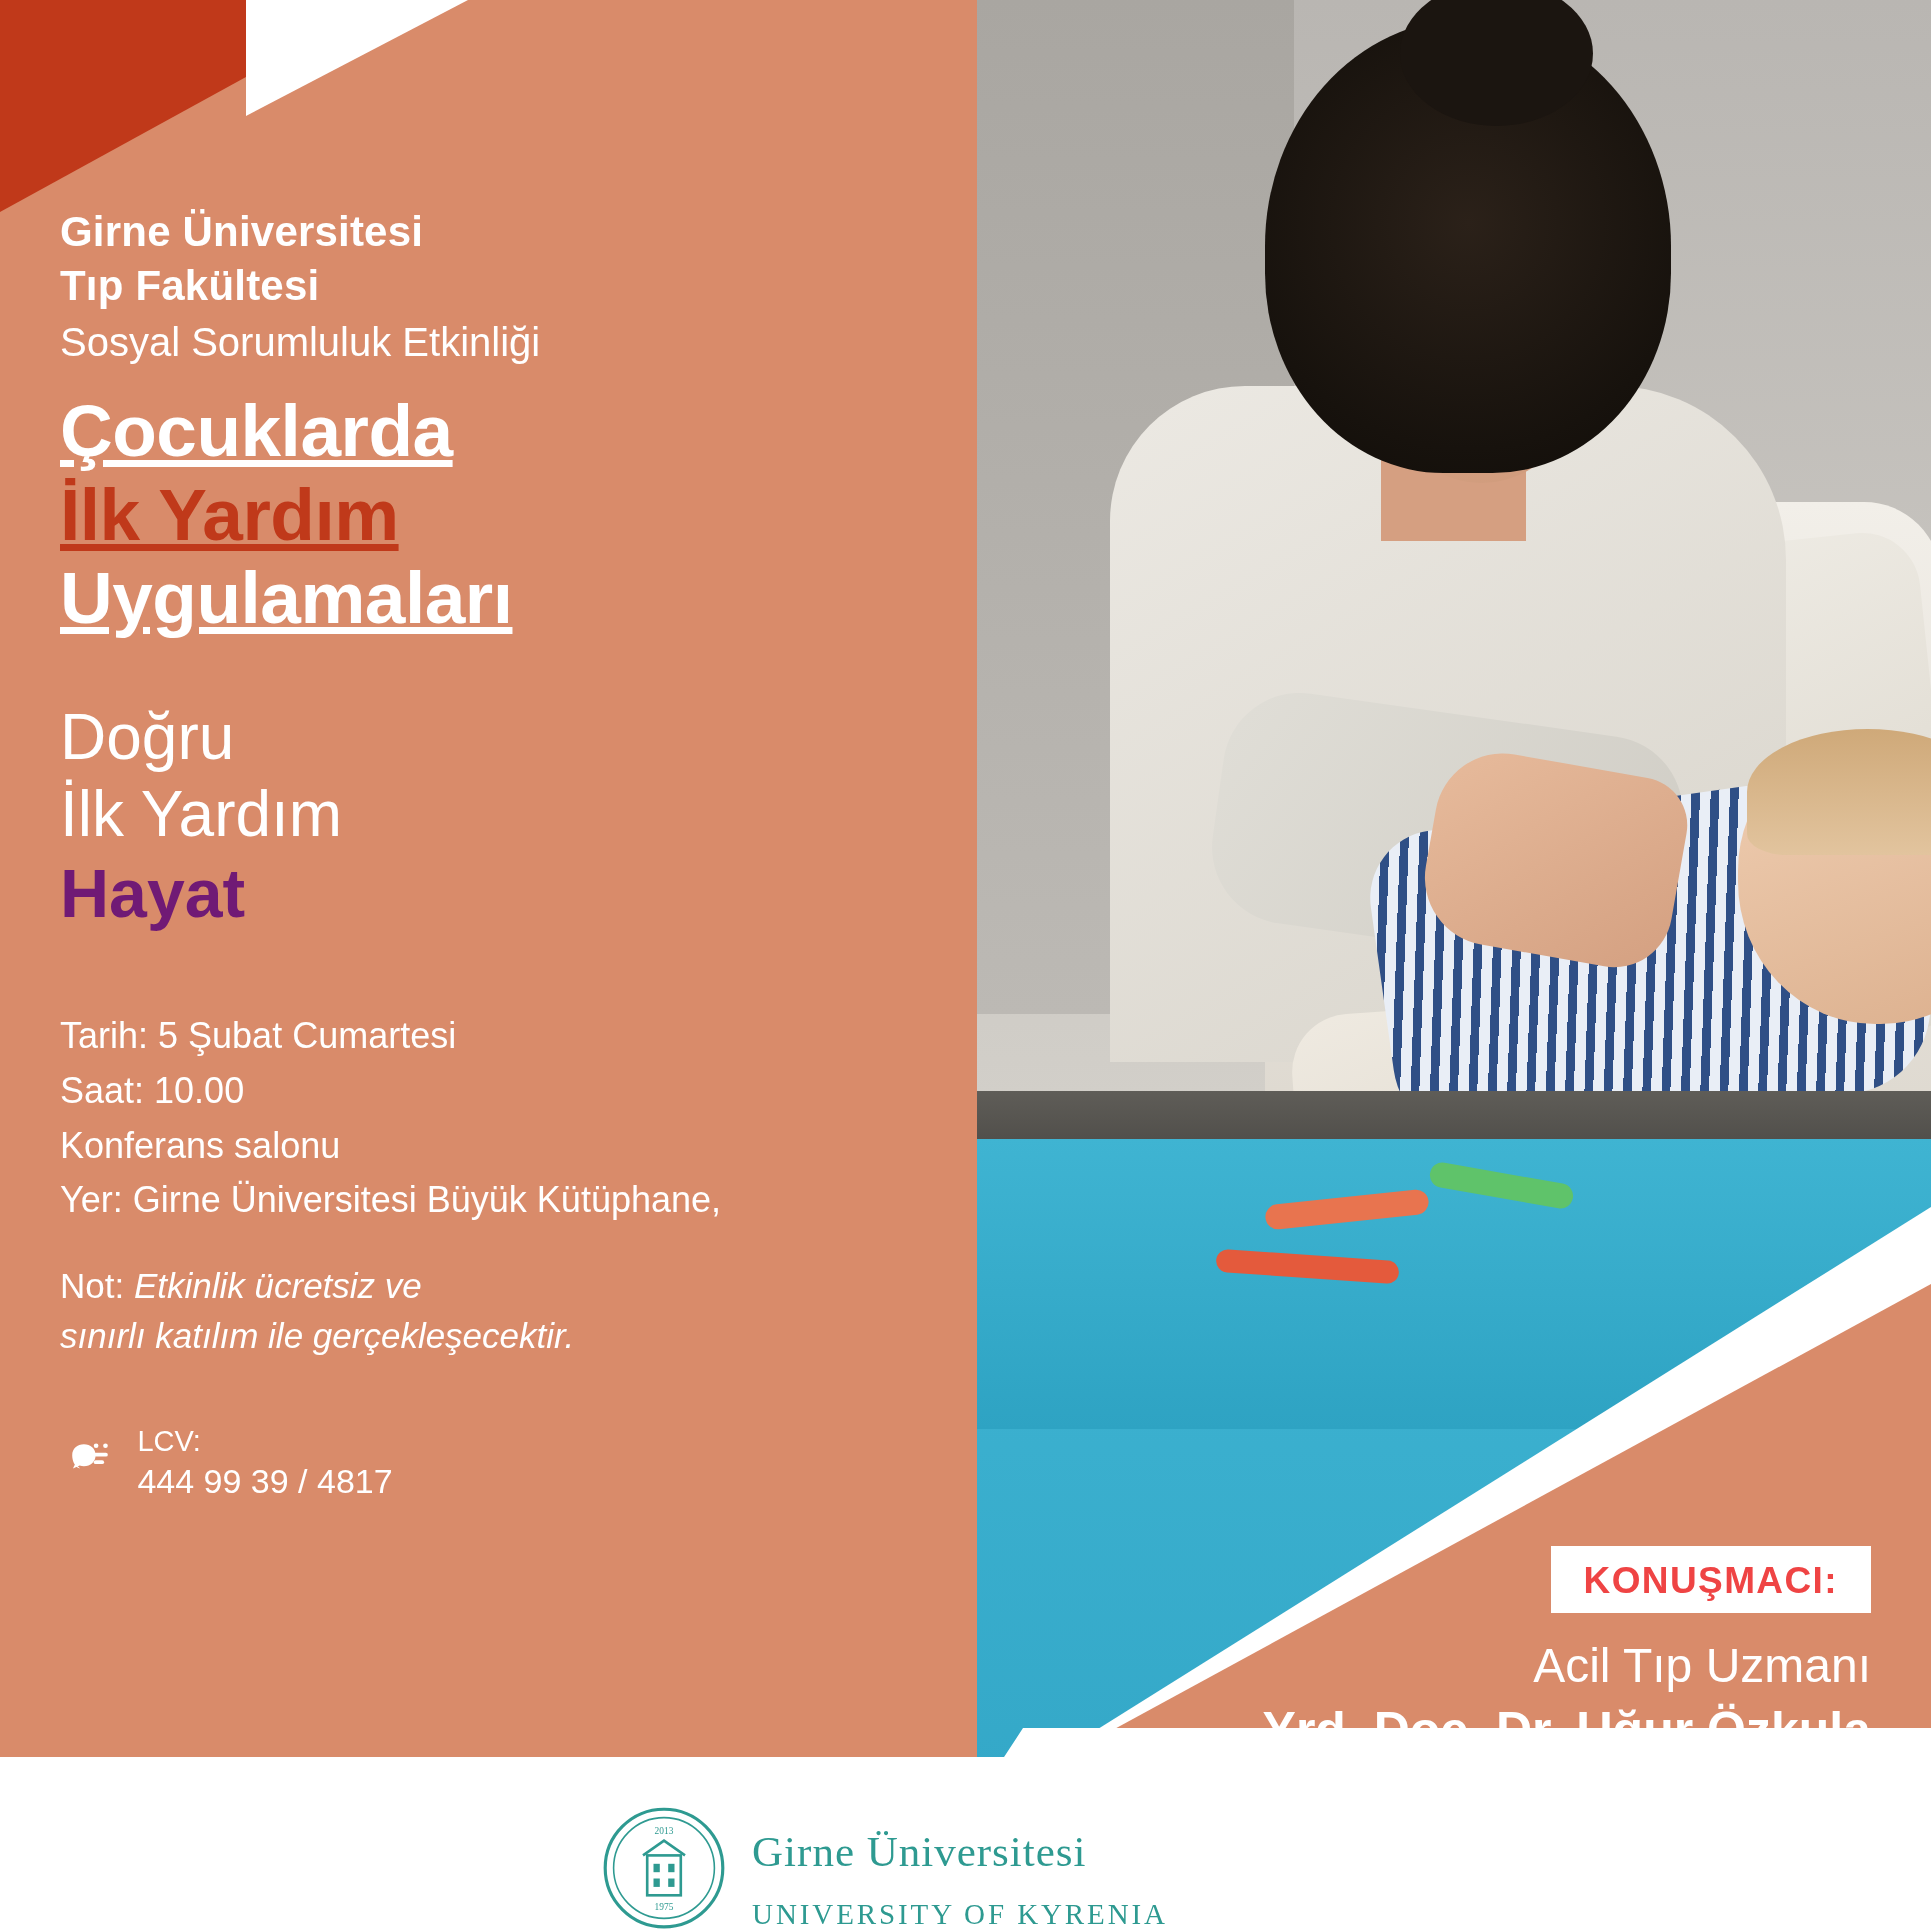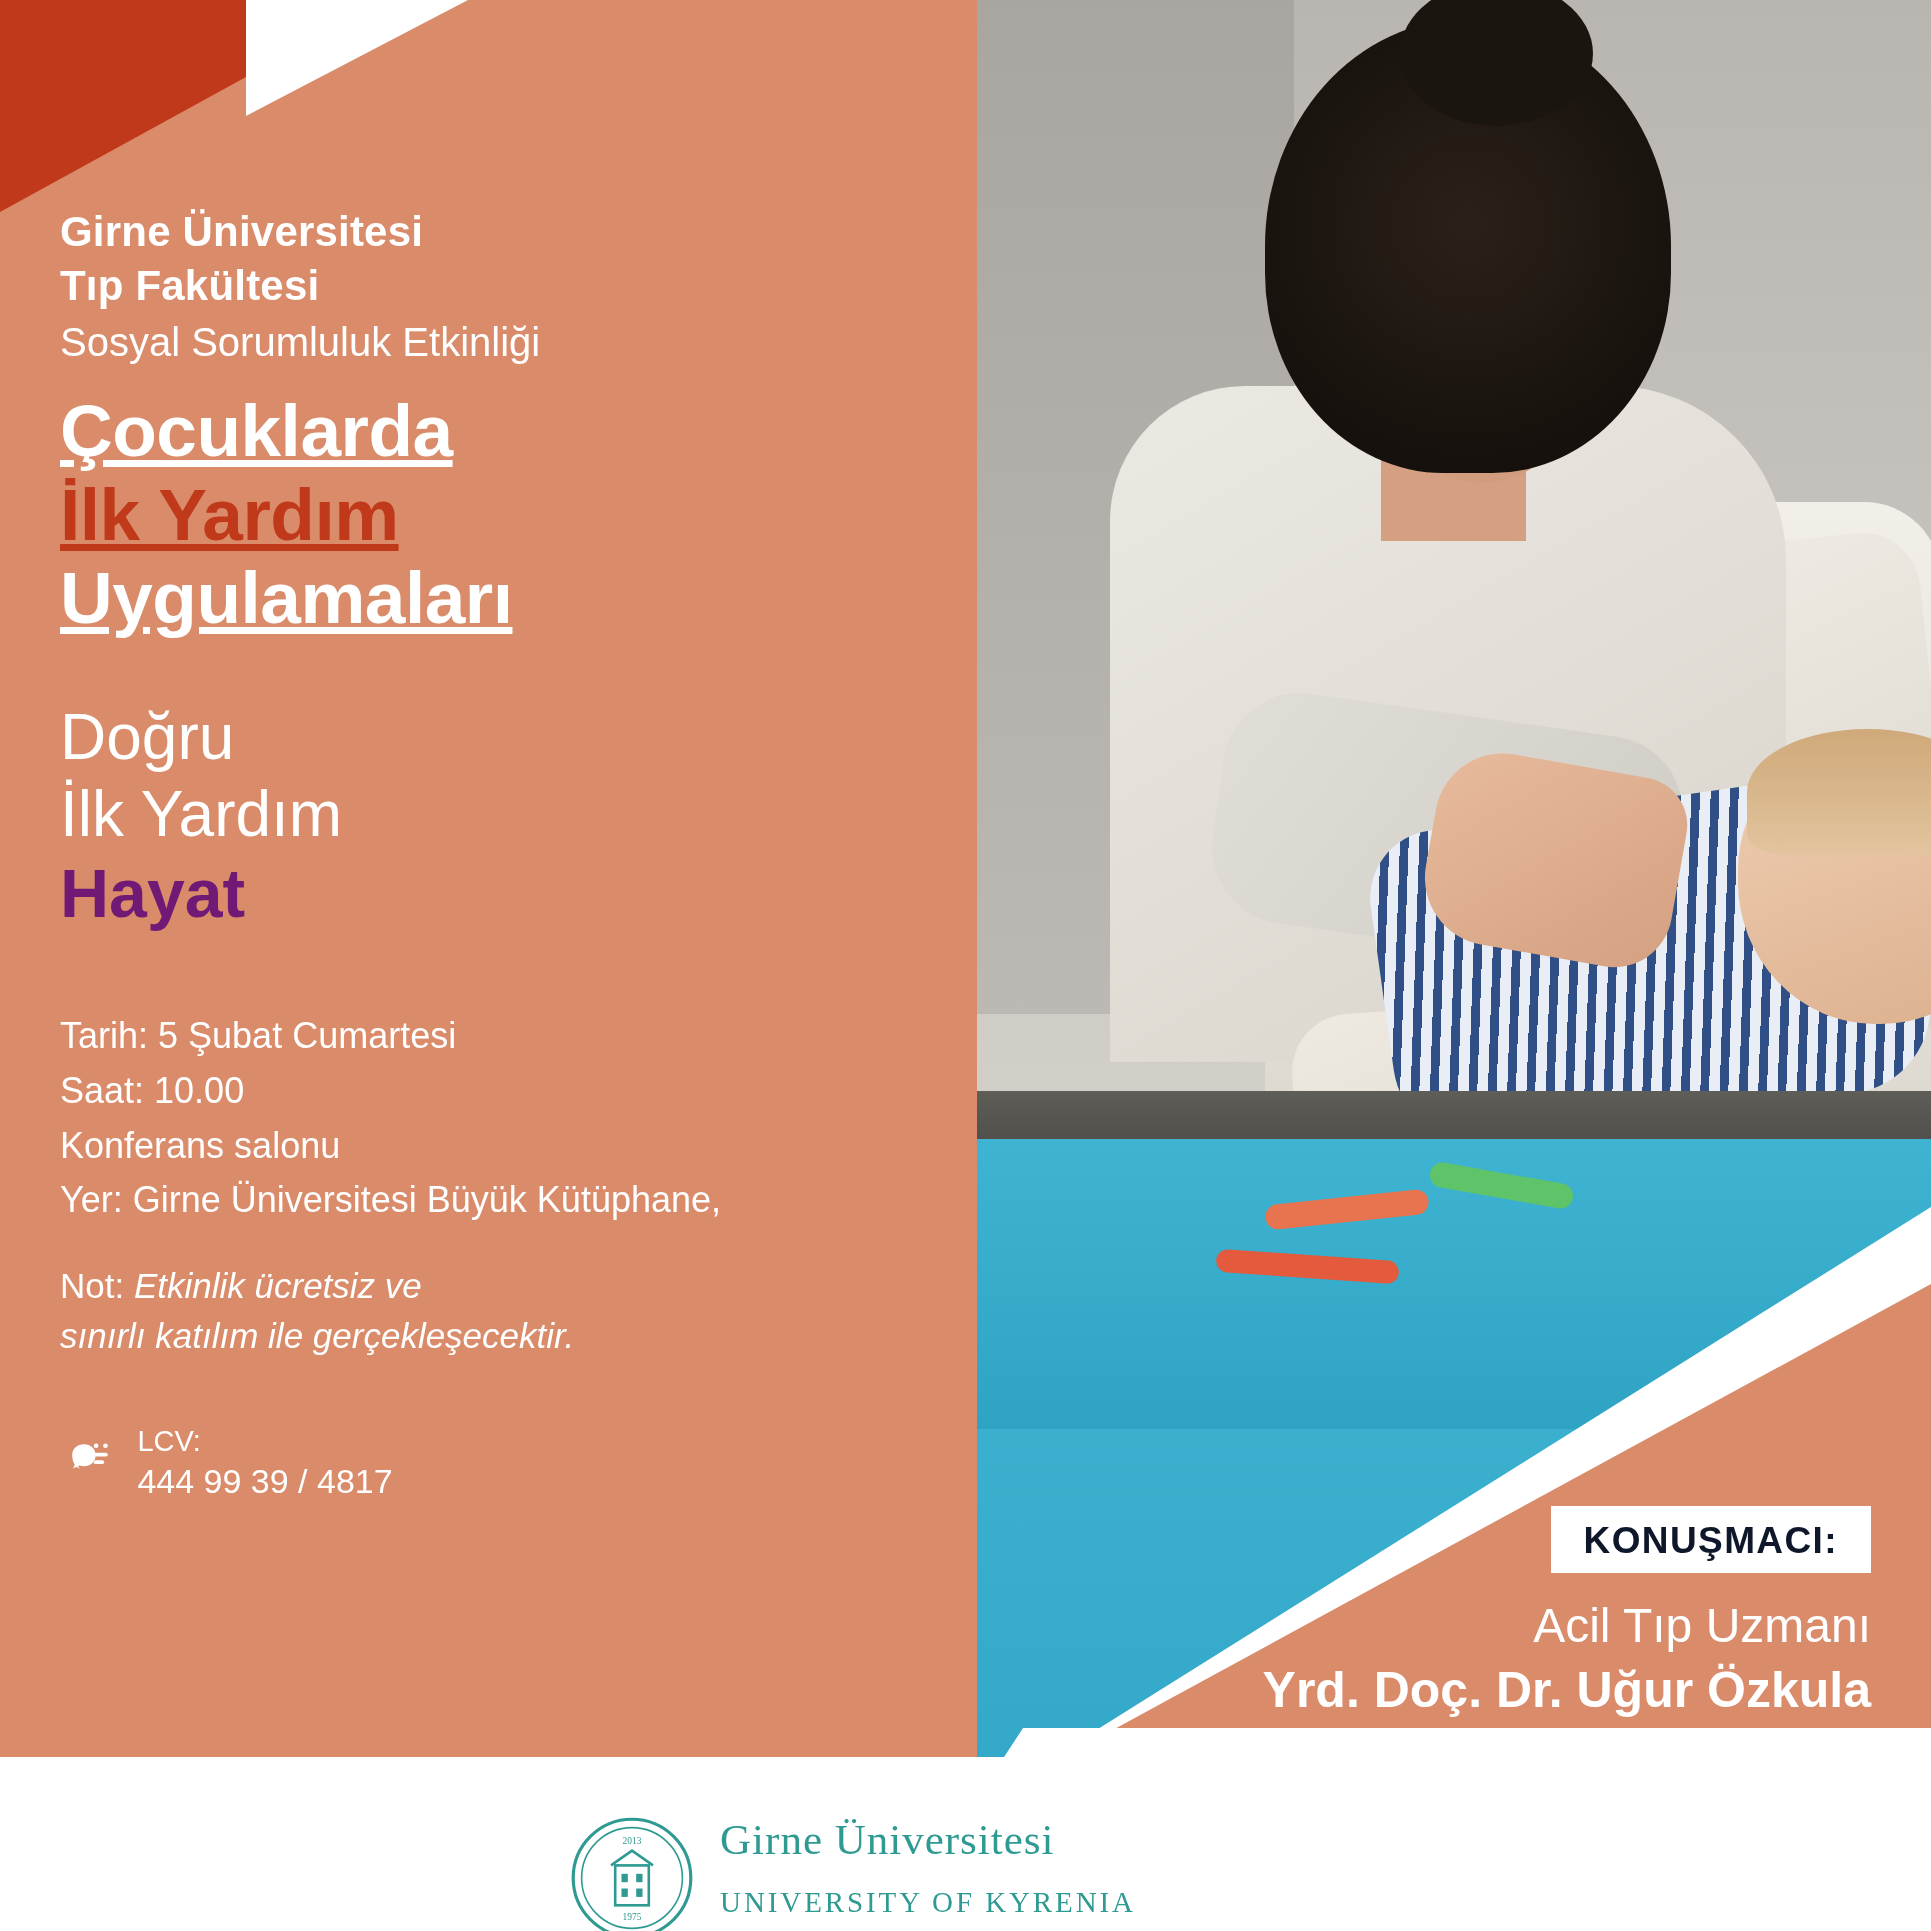--- a/index.html
+++ b/index.html
@@ -299,25 +299,26 @@
     position: absolute;
     right: 60px;
     top: 1506px;
     z-index: 7;
     text-align: right;
     color: #ffffff;
   }
   .speaker-badge {
     display: inline-block;
     background: #ffffff;
-    color: #0f172a;
+    color: #ef4444;
     font-weight: bold;
     font-size: 37px;
     letter-spacing: 1.4px;
     padding: 13.5px 33px 11.6px 33px;
+    margin-top: 40px;
   }
   .speaker-role {
     margin-top: 25px;
     font-size: 48px;
     font-weight: normal;
   }
   .speaker-name {
     margin-top: 7.7px;
     font-size: 50px;
     font-weight: bold;
@@ -325,22 +326,23 @@
 
   
   .footer {
     position: absolute;
     left: 0;
     top: 1815px;
     width: 1705px;
     height: 116px;
     z-index: 8;
     display: flex;
-    align-items: flex-start;
+    align-items: flex-end;
     justify-content: center;
+    padding-left: 32px;
   }
   .logo-mark {
     width: 126px;
     height: 126px;
     flex: none;
     margin-right: 25px;
   }
   .logo-text { color: #2e9a91; }
   .logo-text .lt1 {
     font-size: 43px;

